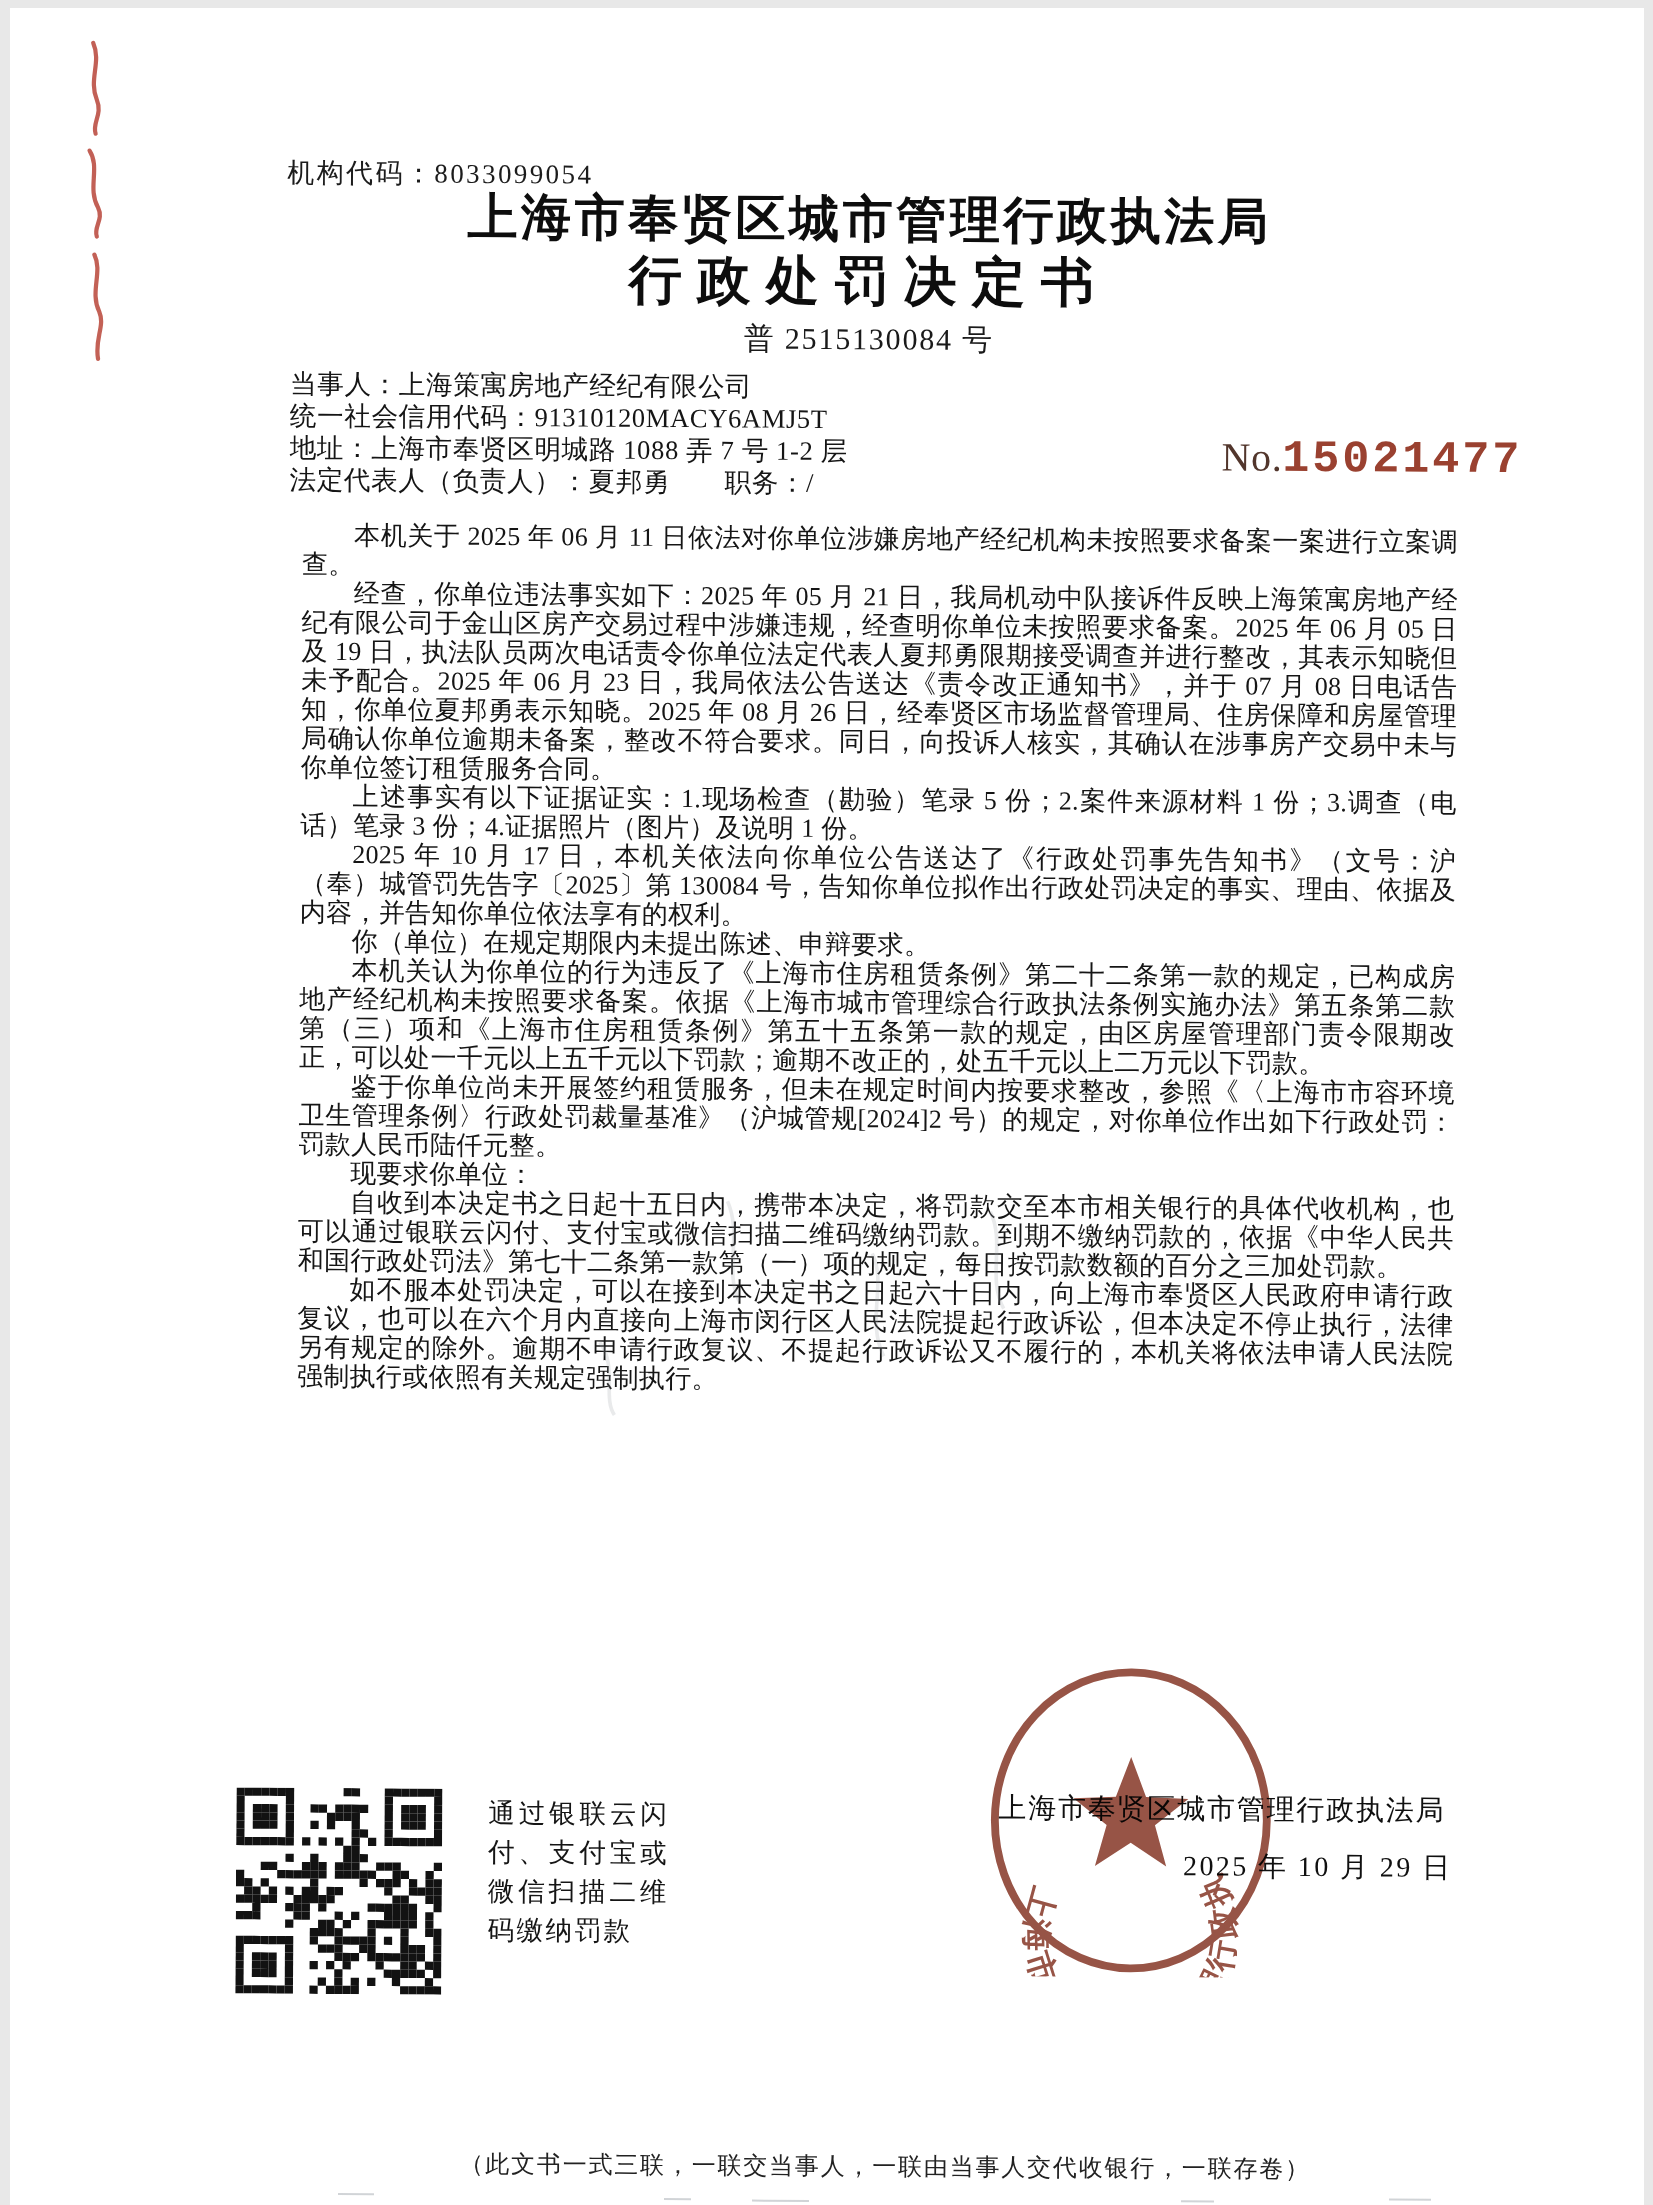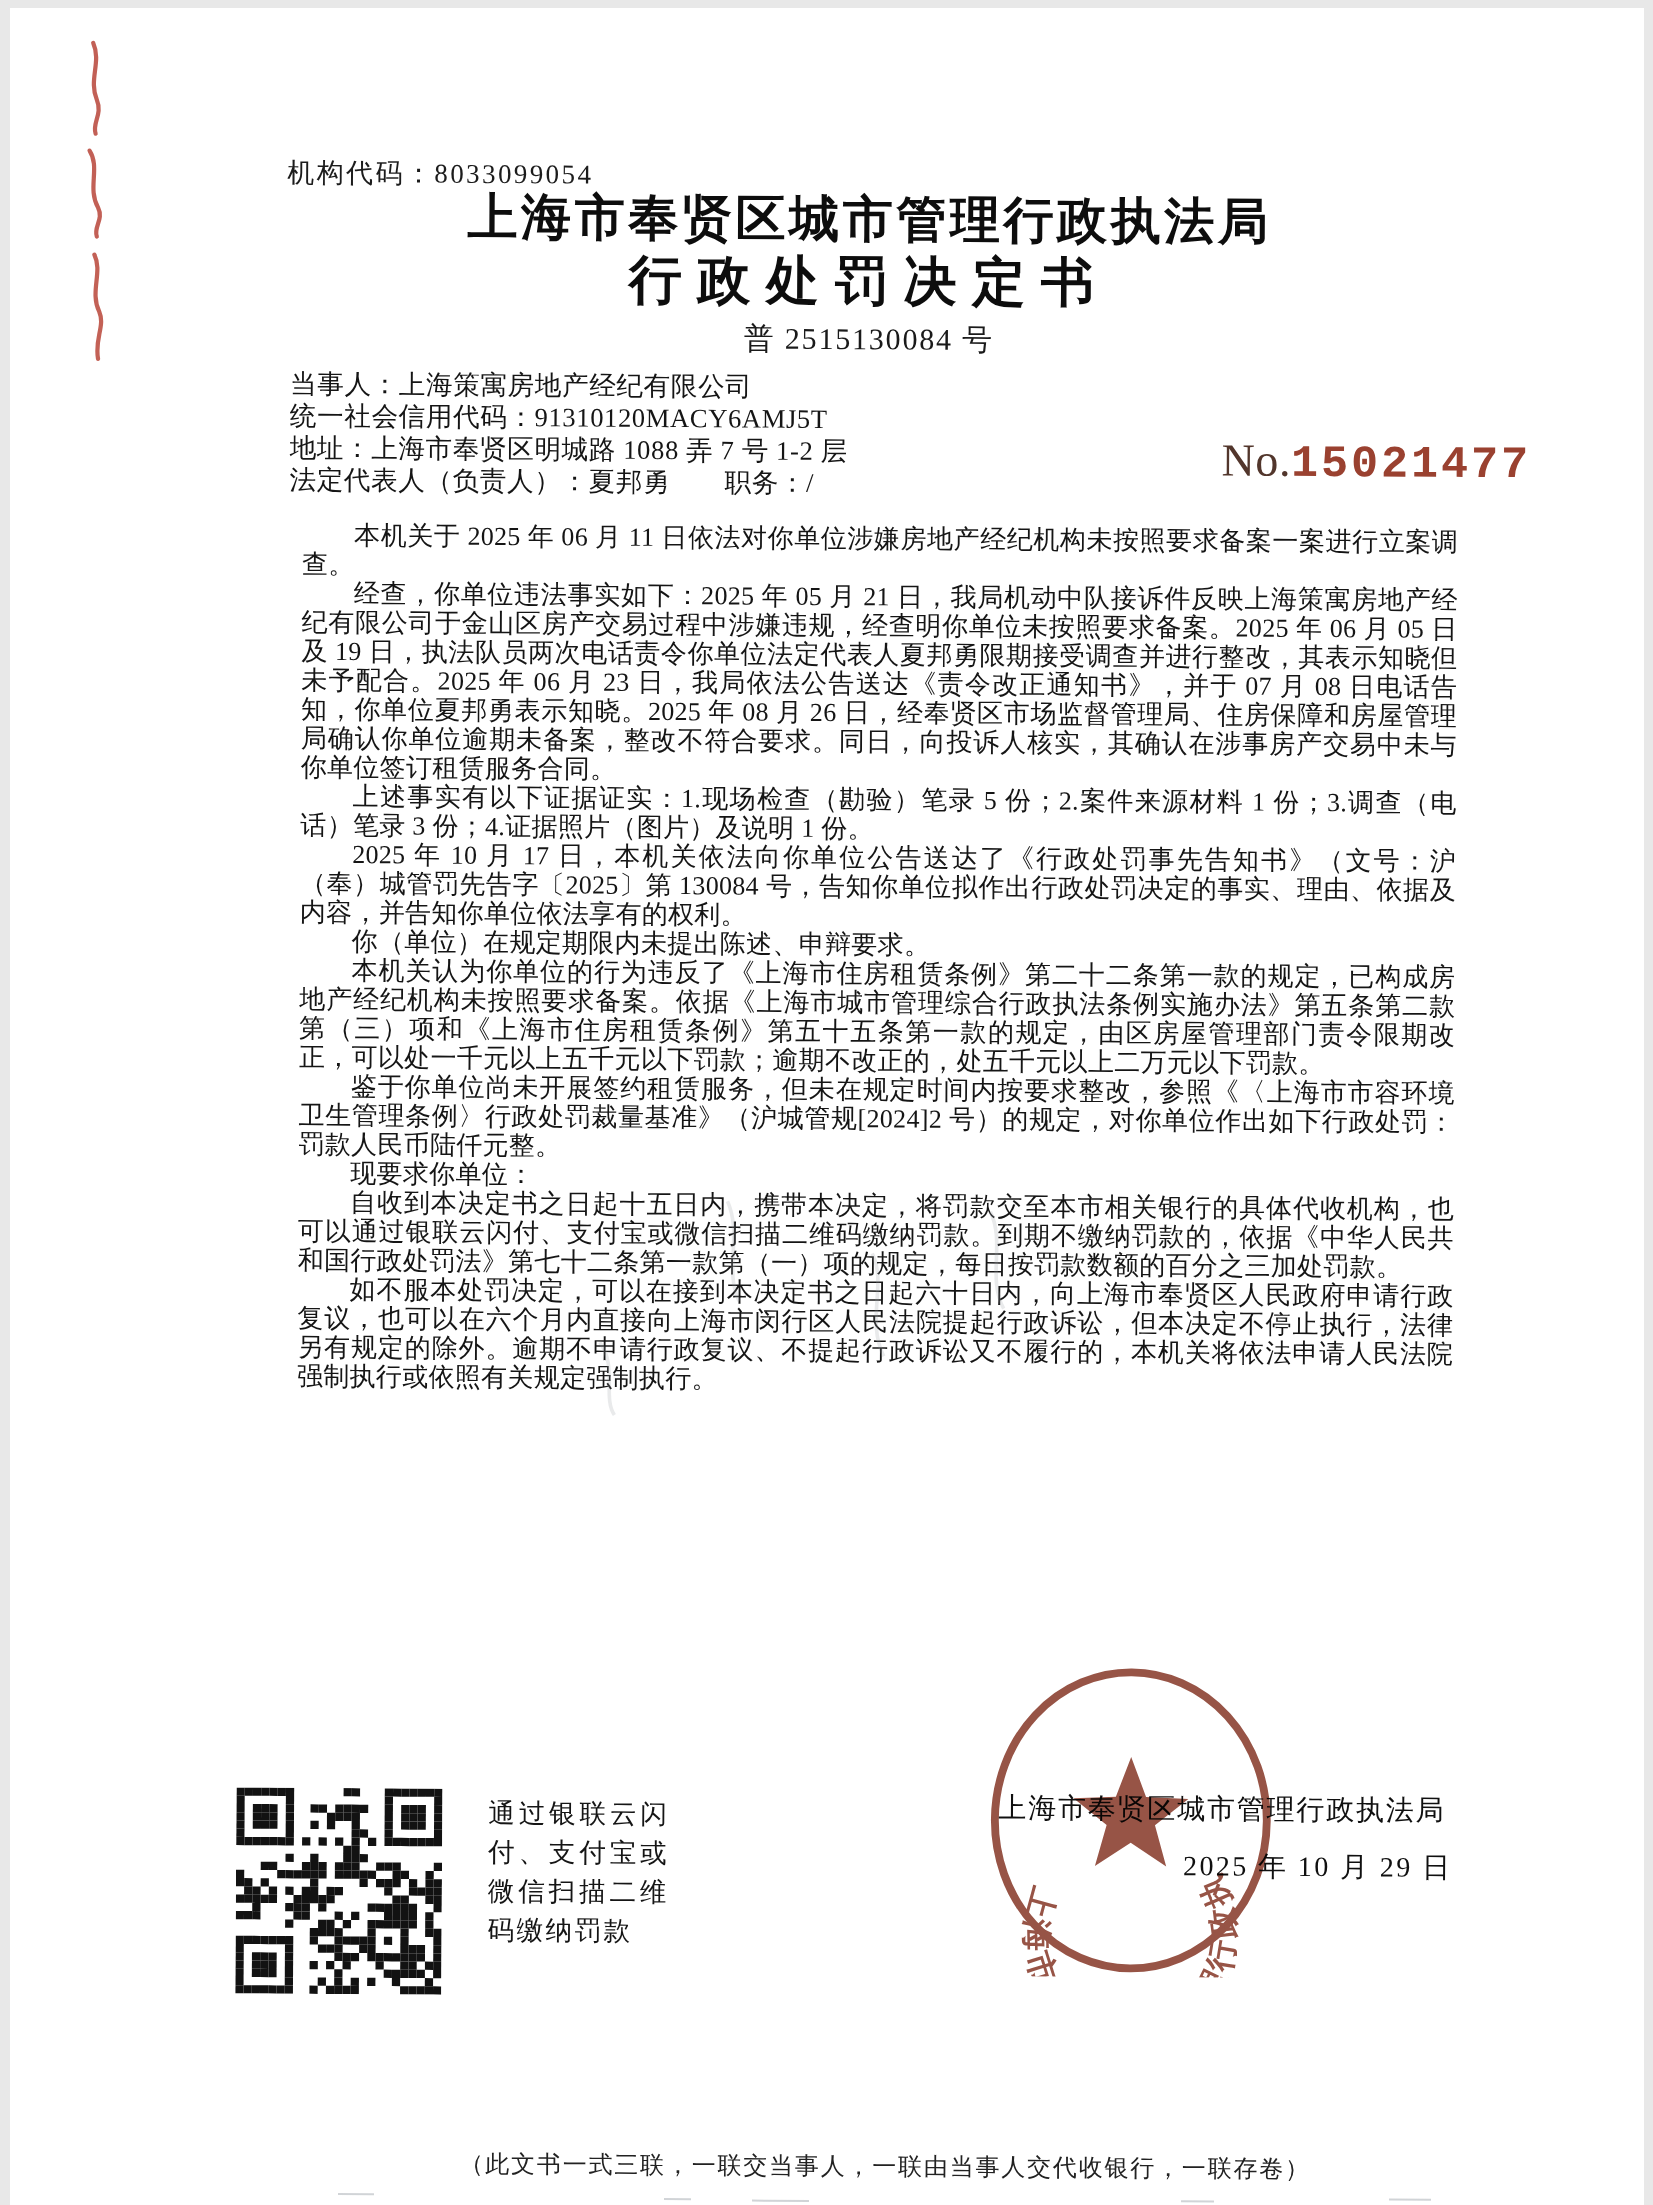--- a/index.html
+++ b/index.html
@@ -20,21 +20,21 @@
   }
   .header{position:absolute;left:242px;top:181px;width:1227px;text-align:center;}
   .title1{font-size:50px;font-weight:bold;letter-spacing:3.6px;line-height:60px;color:#0d0d0d;}
   .title2{font-size:53px;font-weight:bold;letter-spacing:15.7px;line-height:63px;margin-top:1.2px;color:#0d0d0d;}
   .doc-no{font-size:30px;letter-spacing:1.8px;margin-top:6px;color:#1a1a1a;}
 
   .party{position:absolute;left:277px;top:363px;font-size:26.6px;line-height:32px;letter-spacing:0.6px;}
   .party div{white-space:nowrap;}
 
   .serial{position:absolute;left:1209px;top:423px;white-space:nowrap;}
-  .serial .pfx{font-size:46px;color:#52362c;letter-spacing:0.6px;}
+  .serial .pfx{font-size:40px;color:#52362c;letter-spacing:0.6px;}
   .serial .num{
     font-family:"Liberation Mono","DejaVu Sans Mono",monospace;
     font-size:45px;color:#9a4130;letter-spacing:3px;font-weight:bold;
   }
 
   .body-text{
     position:absolute;left:290px;top:516px;width:1156px;
     font-size:26px;line-height:29px;text-align:justify;
     letter-spacing:0.3px;
   }

